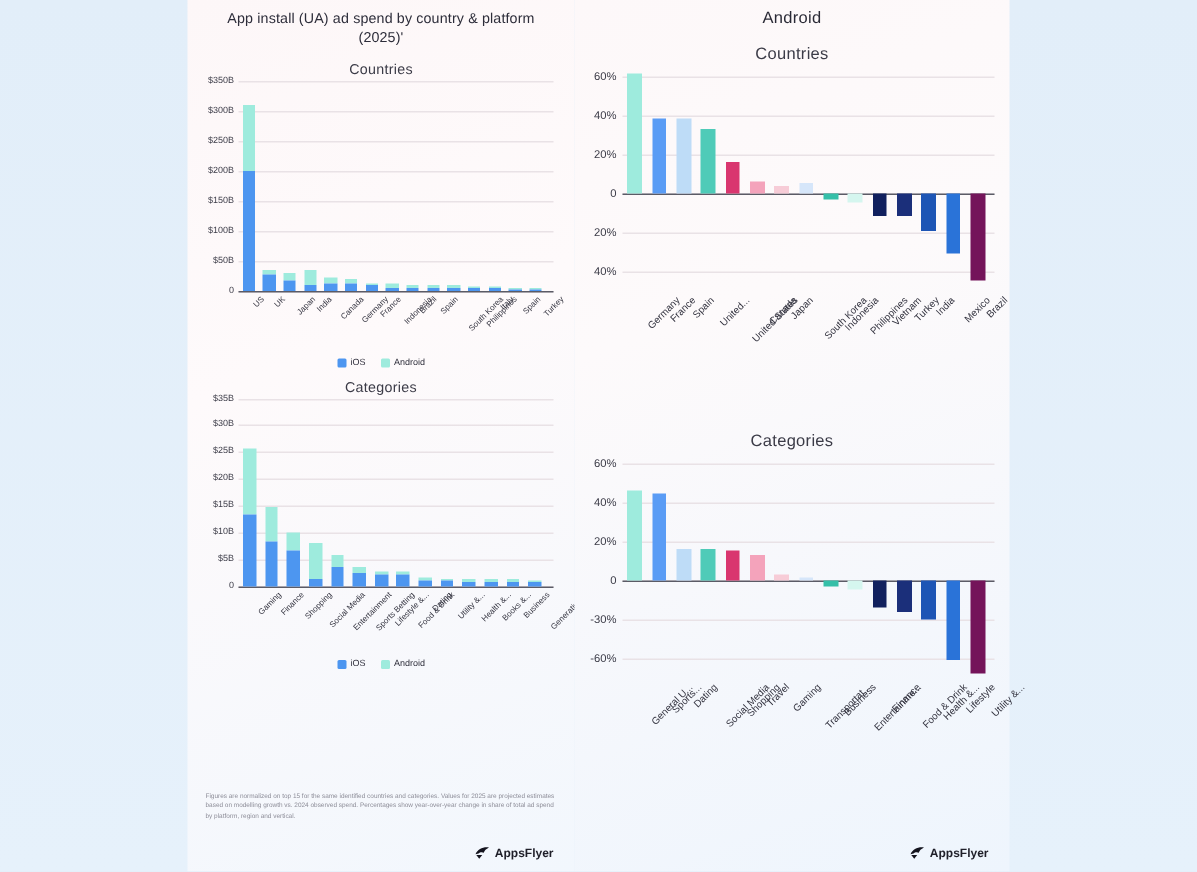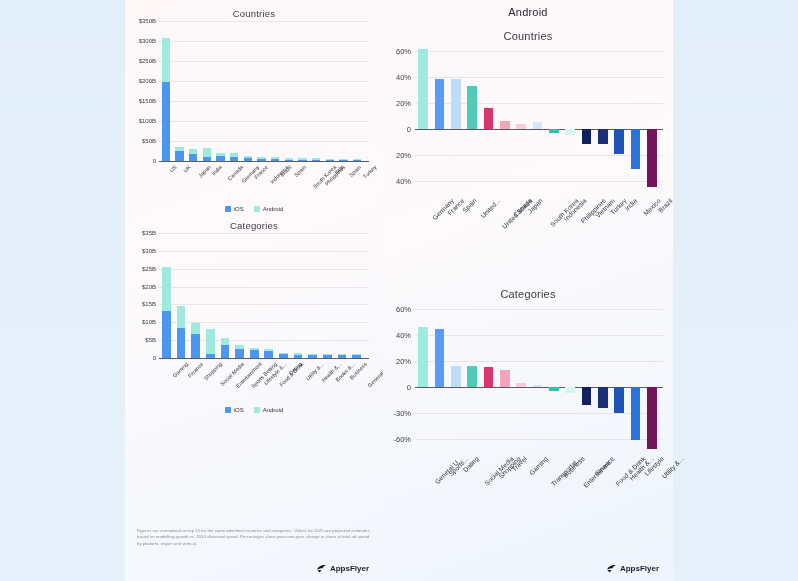--- a/index.html
+++ b/index.html
@@ -93,20 +93,21 @@
     font-size:8px; color:#1f1f29; font-weight:bold;
   }
   .brand .mark { width:11px; height:9px; }
 </style>
 </head>
 <body>
 
 <div id="root">
 
   <div class="panel left">
+    <div class="suptitle">App install (UA) ad spend by country &amp; platform (2025)'</div>
 
     <div class="charttitle">Countries</div>
     <div class="chart" id="c0" style="height: 182px; margin: 0px 14px 0px 34px;">
         <div class="plot" style="left: 0px; right: 0px; top: 0px; height: 140px;">
           <div class="gridline" style="top: 140px;"></div>
           <div class="ytick" style="top: 140px;">0</div>
           <div class="gridline" style="top: 120px;"></div>
           <div class="ytick" style="top: 120px;">$50B</div>
           <div class="gridline" style="top: 100px;"></div>
           <div class="ytick" style="top: 100px;">$100B</div>

